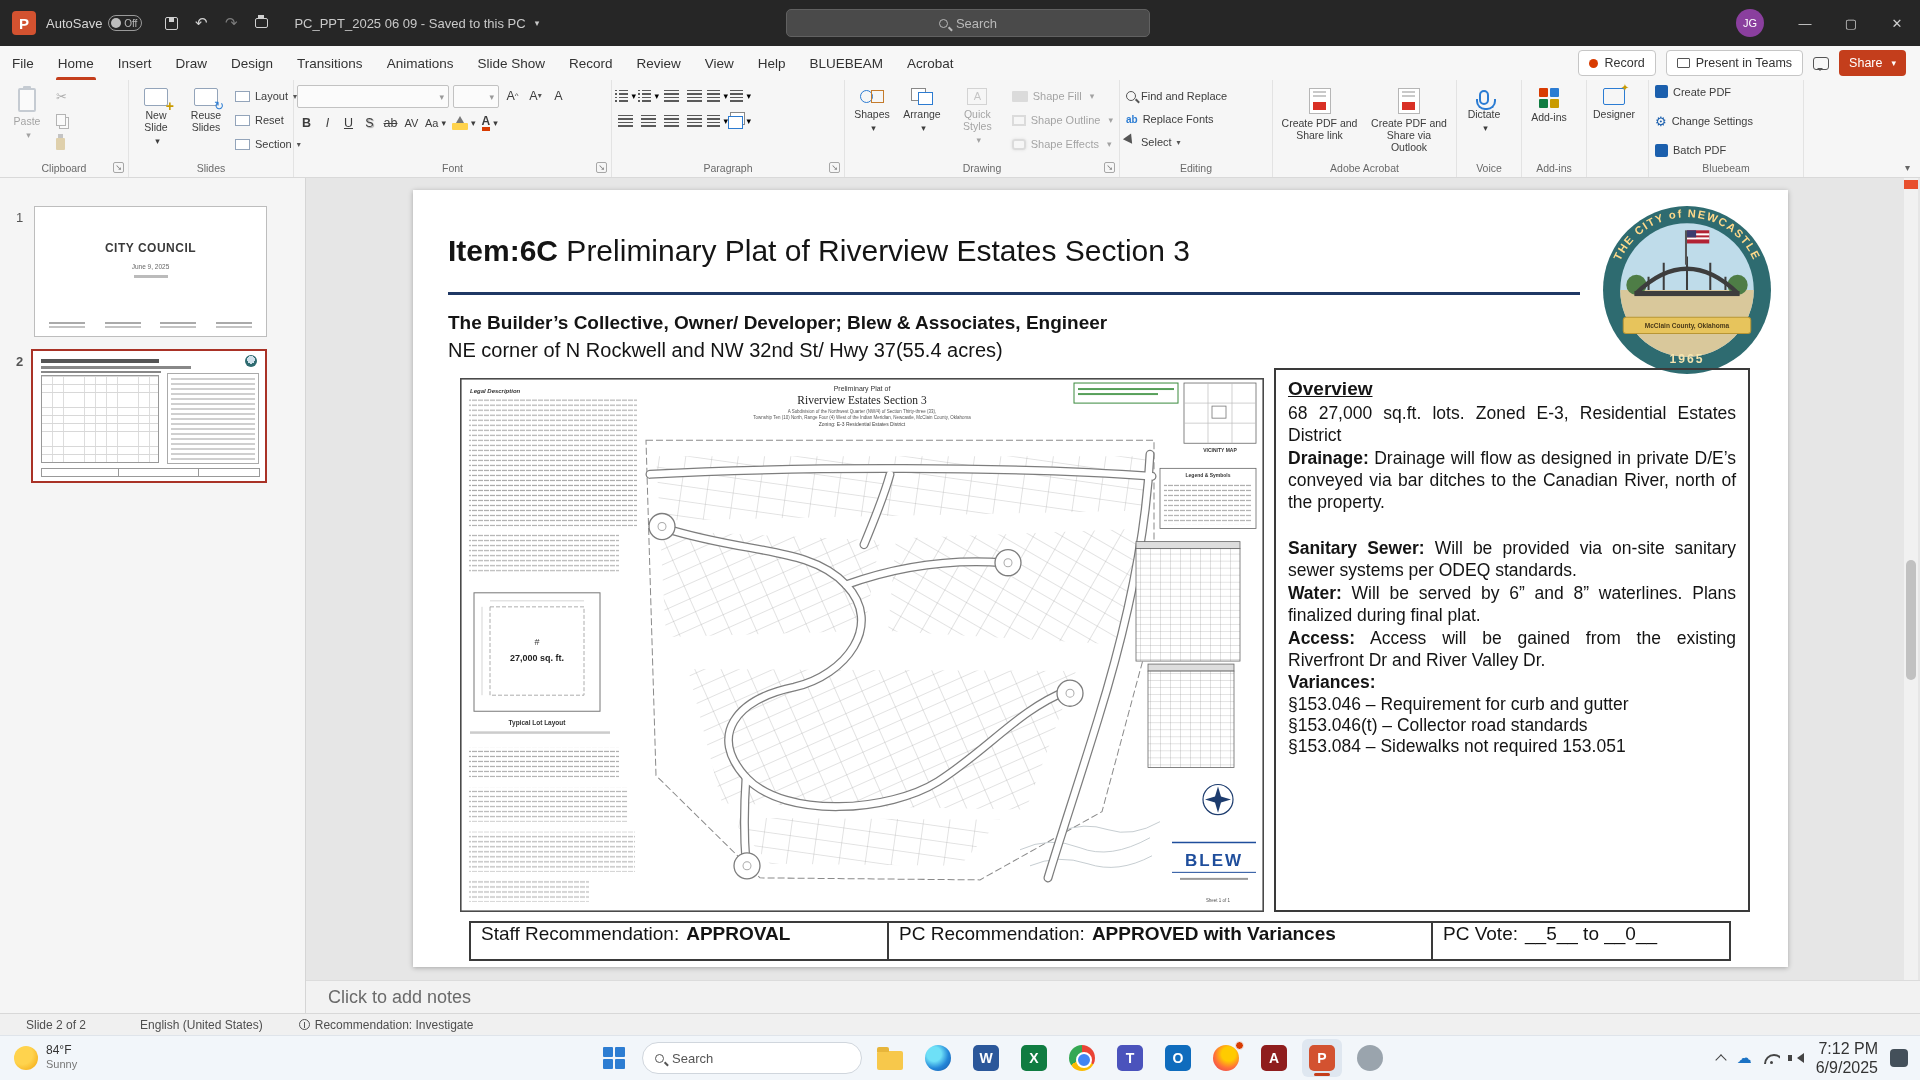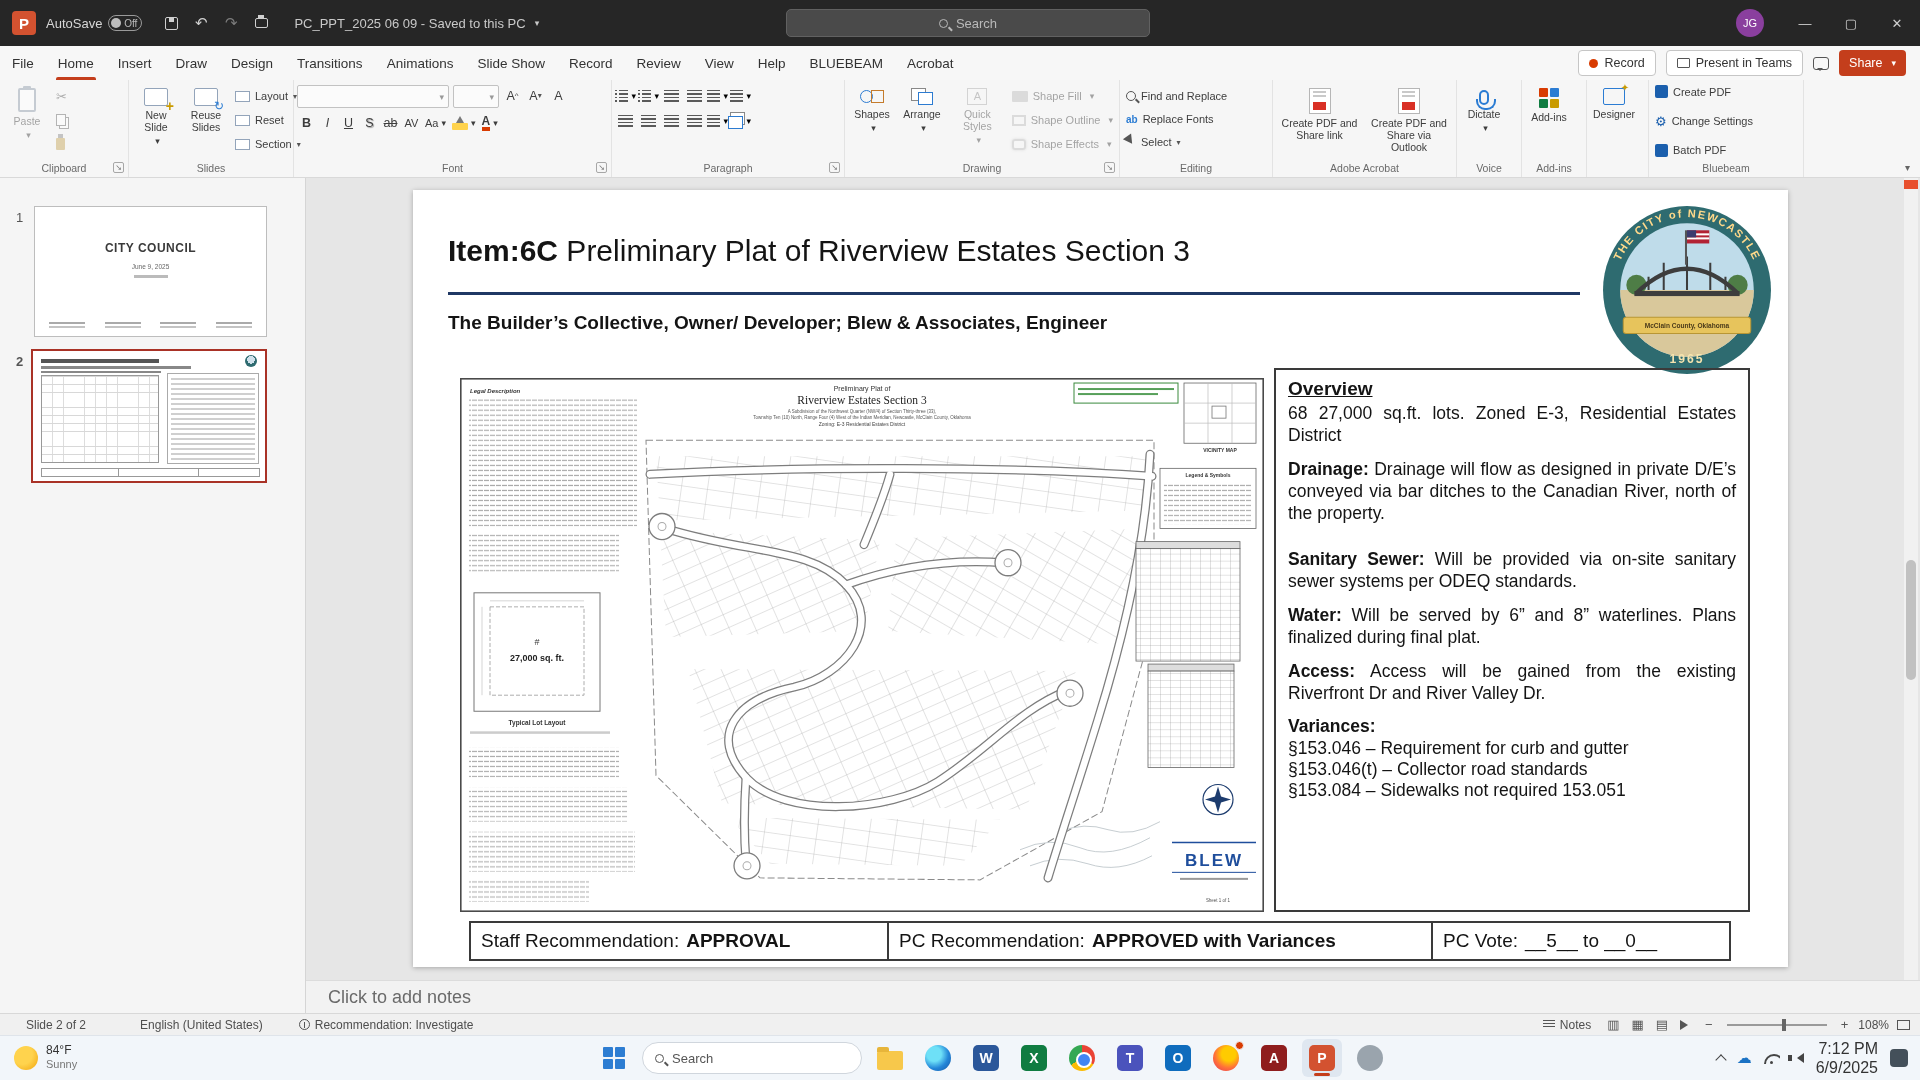--- a/index.html
+++ b/index.html
@@ -124,25 +124,25 @@
 .sl-title{position:absolute;left:35px;top:44px;font-size:30px;color:#141414;white-space:nowrap}
 .sl-title .b{font-weight:bold}
 .sl-rule{position:absolute;left:35px;top:102px;width:1132px;height:3px;background:#1f3864}
 .seal{position:absolute;left:1188px;top:14px;width:172px;height:172px}
 .sl-owner{position:absolute;left:35px;top:122px;font-size:19px;font-weight:bold;color:#141414;white-space:nowrap}
 .sl-loc{position:absolute;left:35px;top:149px;font-size:20px;color:#141414;white-space:nowrap}
 .plat{position:absolute;left:47px;top:188px;width:804px;height:534px;background:#fff}
 .overview{position:absolute;left:861px;top:178px;width:476px;height:544px;border:2px solid #3a3a3a;padding:7px 12px 0;font-size:17.5px;line-height:1.26;color:#141414;text-align:justify}
 .ov-h{font-weight:bold;text-decoration:underline;font-size:19px;text-align:left}
 .ov-p{margin-top:1px}
-.ov-m{margin-top:12px}
+.ov-m{margin-top:1px}
 .ov-g{margin-top:24px}
 .ov-var{text-align:left;line-height:1.22}
 .recbar{position:absolute;left:56px;top:731px;height:40px;display:flex;font-size:19px;color:#141414}
-.rec-cell{border:2px solid #3a3a3a;display:flex;align-items:center;gap:7px;padding:0 10px;background:#fff;white-space:nowrap}
+.rec-cell{border:2px solid #3a3a3a;display:flex;gap:7px;padding:0 10px;background:#fff;white-space:nowrap}
 .rec-cell+.rec-cell{margin-left:-2px}
 .rc1{width:420px}.rc2{width:546px}.rc3{width:300px}
 
 .t45{font-size:4.5px;fill:#555}.t5{font-size:5px;fill:#444}.t5b{font-size:5px;font-weight:bold;fill:#333}
 .t6bi{font-size:6px;font-style:italic;font-weight:bold;fill:#333}.t65b{font-size:6.5px;font-weight:bold;fill:#333}
 .t7{font-size:7px;fill:#333}.t9{font-size:9px;fill:#333}.t9b{font-size:9px;font-weight:bold;fill:#222}
 .t11{font-size:11.5px;fill:#222;font-family:"Liberation Serif",serif}
 .blew{font-size:17px;font-weight:bold;fill:#1f4e9c;letter-spacing:2px}
 .sealTop{font-size:11px;font-weight:bold;fill:#ffd98a;letter-spacing:1.5px}
 .sealBan{font-size:6.5px;font-weight:bold;fill:#4a3a1a}
@@ -551,20 +551,21 @@
       <rect x="85" y="33" width="22" height="2" fill="#fff"></rect>
       <rect x="85" y="26" width="9" height="7" fill="#3c3b6e"></rect>
       <path id="sealArc" d="M85,85 m-72,0 a72,72 0 1 1 144,0" fill="none"></path>
       <text class="sealTop"><textPath href="#sealArc" startOffset="50%" text-anchor="middle">THE CITY of NEWCASTLE</textPath></text>
       <rect x="22" y="112" width="126" height="16" rx="3" fill="#e7c45c" stroke="#b89634" stroke-width="1"></rect>
       <text x="85" y="123" text-anchor="middle" class="sealBan">McClain County, Oklahoma</text>
       <text x="85" y="157" text-anchor="middle" class="sealYr">1965</text>
     </svg>
 
     <div class="sl-owner">The Builder’s Collective, Owner/ Developer; Blew &amp; Associates, Engineer</div>
+    <div class="sl-loc">NE corner of N Rockwell and NW 32nd St/ Hwy 37(55.4 acres)</div>
 
     <svg class="plat" viewBox="0 0 804 532" preserveAspectRatio="none">
       <defs>
         <pattern id="ptext" width="6" height="5" patternUnits="userSpaceOnUse">
           <rect width="6" height="5" fill="#fff"></rect>
           <rect x="0" y="1.5" width="5" height="1.1" fill="#9a9a9a"></rect>
         </pattern>
         <pattern id="pgrid" width="10" height="7" patternUnits="userSpaceOnUse">
           <rect width="10" height="7" fill="#fff"></rect>
           <path d="M0 0H10 M0 0V7" stroke="#888" stroke-width="0.5" fill="none"></path>
@@ -738,37 +739,20 @@
   <div class="sb" style="margin-left:16px">
       <span>Slide 2 of 2</span>
     </div>
   <div class="sb" style="margin-left:34px">
       <span>English (United States)</span>
     </div>
   <div class="sb" style="margin-left:16px">
       <span class="acc-ico"></span>
       <span>Recommendation: Investigate</span>
     </div>
-  <div style="margin-left:auto;display:flex;align-items:center">
-    <div class="sb">
-        <span class="notes-ico"></span>
-        <span>Notes</span>
-      </div>
-    <span class="viewico">▥</span>
-    <span class="viewico">▦</span>
-    <span class="viewico">▤</span>
-    <span class="play"></span>
-    <span class="viewico">−</span>
-    <span class="ztrack">
-        <span class="zknob"></span>
-      </span>
-    <span class="viewico">+</span>
-    <span style="padding:0 4px">108%</span>
-    <span class="zfit"></span>
-  </div>
 </div>
 
 <div id="taskbar">
   <div id="weather">
     <span class="sun"></span>
     <span class="wtxt"><span>84°F</span><br><span class="sub">Sunny</span></span>
   </div>
   <div id="tb-center">
     <div class="app">
         <span class="win-logo">

